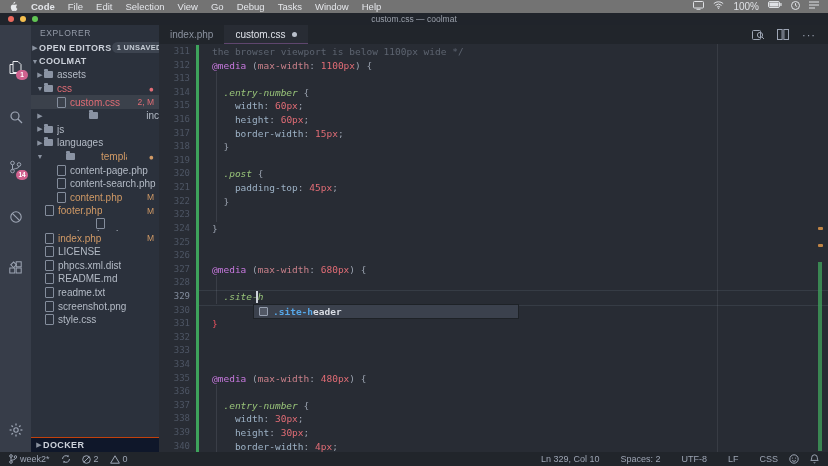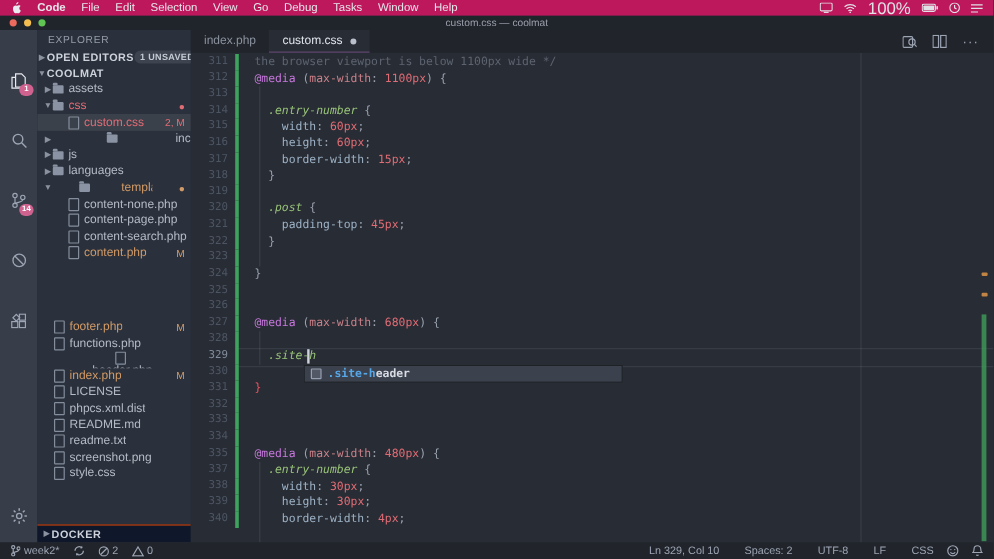--- a/index.html
+++ b/index.html
@@ -1,26 +1,26 @@
 <!DOCTYPE html>
 <html><head>
 <meta charset="utf-8">
 <style>
   html,body{margin:0;padding:0}
   body{width:828px;height:466px;position:relative;overflow:hidden;background:#282c34;
        font-family:"Liberation Sans",sans-serif;-webkit-font-smoothing:antialiased}
   .icon svg{display:block}
 
   
-  .menubar{position:absolute;top:0;left:0;right:0;height:13px;background:#be185d;
+  .menubar{position:absolute;top:0;left:0;right:0;height:13px;background:#737373;
            display:flex;align-items:center;padding:0 9px;color:#e4e6ea;font-size:9.5px;gap:13px;z-index:30}
   .menubar .m-item{line-height:13px;white-space:nowrap}
   .menubar .app{font-weight:700}
   .menubar .spacer{flex:1}
-  .tray{display:flex;gap:9px;align-items:center;color:#dfe1e5;font-size:14px}
+  .tray{display:flex;gap:9px;color:#dfe1e5;font-size:10px}
 
   
   .titlebar{position:absolute;top:13px;left:0;right:0;height:12px;background:#20242b;z-index:29}
   .lights{position:absolute;left:8px;top:3px;display:flex;gap:6px}
   .light{width:6px;height:6px;border-radius:50%}
   .title{position:absolute;left:0;right:0;text-align:center;top:1px;font-size:8.5px;color:#9aa0ab}
 
   
   .activitybar{position:absolute;left:0;top:25px;width:31px;bottom:14px;background:#373d49;z-index:20}
   .act{position:absolute;left:0;width:31px;height:30px;display:flex;align-items:center;justify-content:center;color:#9da5b4}
@@ -270,43 +270,35 @@
         <span class="lbl">languages</span>
       </div>
       <div class="srow" style="padding-left: 5px; gap: 22px;">
         <span class="chev">▼</span>
         <span class="dicon"></span>
         <span class="lbl c-orange">template-parts</span>
         <span class="bdg c-orange">●</span>
       </div>
       <div class="srow" style="padding-left: 26px;">
         <span class="ficon"></span>
-        <span class="lbl">content-none.php</span>
-      </div>
-      <div class="srow" style="padding-left: 26px;">
-        <span class="ficon"></span>
         <span class="lbl">content-page.php</span>
       </div>
       <div class="srow" style="padding-left: 26px;">
         <span class="ficon"></span>
         <span class="lbl">content-search.php</span>
       </div>
       <div class="srow" style="padding-left: 26px;">
         <span class="ficon"></span>
         <span class="lbl c-orange">content.php</span>
         <span class="bdg c-orange">M</span>
       </div>
-      <div class="srow" style="padding-left: 14px; margin-top: 48px;">
+      <div class="srow" style="padding-left: 14px;">
         <span class="ficon"></span>
         <span class="lbl c-orange">footer.php</span>
         <span class="bdg c-orange">M</span>
-      </div>
-      <div class="srow" style="padding-left: 14px;">
-        <span class="ficon"></span>
-        <span class="lbl">functions.php</span>
       </div>
       <div class="srow" style="padding-left: 14px; flex-direction: column;">
         <span class="ficon"></span>
         <span class="lbl">header.php</span>
       </div>
       <div class="srow" style="padding-left: 14px;">
         <span class="ficon"></span>
         <span class="lbl c-orange">index.php</span>
         <span class="bdg c-orange">M</span>
       </div>
@@ -394,20 +386,21 @@
       <div class="code-line"><span class="ln">326</span><span class="gitbar"></span><span class="txt"></span></div>
       <div class="code-line"><span class="ln">327</span><span class="gitbar"></span><span class="txt"><span class="tk-atrule">@media</span><span class="tk-punct"> (</span><span class="tk-feature">max-width</span><span class="tk-punct">: </span><span class="tk-value">680px</span><span class="tk-punct">) {</span></span></div>
       <div class="code-line"><span class="ln">328</span><span class="gitbar"></span><span class="txt"></span></div>
       <div class="code-line"><span class="ln cur">329</span><span class="gitbar"></span><span class="txt"><span class="tk-plain">  </span><span class="tk-selector">.site-h</span></span></div>
       <div class="code-line"><span class="ln">330</span><span class="gitbar"></span><span class="txt"></span></div>
       <div class="code-line"><span class="ln">331</span><span class="gitbar"></span><span class="txt"><span class="tk-error">}</span></span></div>
       <div class="code-line"><span class="ln">332</span><span class="gitbar"></span><span class="txt"></span></div>
       <div class="code-line"><span class="ln">333</span><span class="gitbar"></span><span class="txt"></span></div>
       <div class="code-line"><span class="ln">334</span><span class="gitbar"></span><span class="txt"></span></div>
       <div class="code-line"><span class="ln">335</span><span class="gitbar"></span><span class="txt"><span class="tk-atrule">@media</span><span class="tk-punct"> (</span><span class="tk-feature">max-width</span><span class="tk-punct">: </span><span class="tk-value">480px</span><span class="tk-punct">) {</span></span></div>
+      <div class="code-line"><span class="ln">336</span><span class="gitbar"></span><span class="txt"></span></div>
       <div class="code-line"><span class="ln">337</span><span class="gitbar"></span><span class="txt"><span class="tk-plain">  </span><span class="tk-selector">.entry-number</span><span class="tk-punct"> {</span></span></div>
       <div class="code-line"><span class="ln">338</span><span class="gitbar"></span><span class="txt"><span class="tk-plain">    </span><span class="tk-property">width</span><span class="tk-punct">: </span><span class="tk-value">30px</span><span class="tk-punct">;</span></span></div>
       <div class="code-line"><span class="ln">339</span><span class="gitbar"></span><span class="txt"><span class="tk-plain">    </span><span class="tk-property">height</span><span class="tk-punct">: </span><span class="tk-value">30px</span><span class="tk-punct">;</span></span></div>
       <div class="code-line"><span class="ln">340</span><span class="gitbar"></span><span class="txt"><span class="tk-plain">    </span><span class="tk-property">border-width</span><span class="tk-punct">: </span><span class="tk-value">4px</span><span class="tk-punct">;</span></span></div>
     </div>
   <div class="cursor"></div>
   <div class="suggest">
     <span class="sg-icon icon"></span>
     <span class="sg-match">.site-h</span>
       <span class="sg-rest">eader</span>

